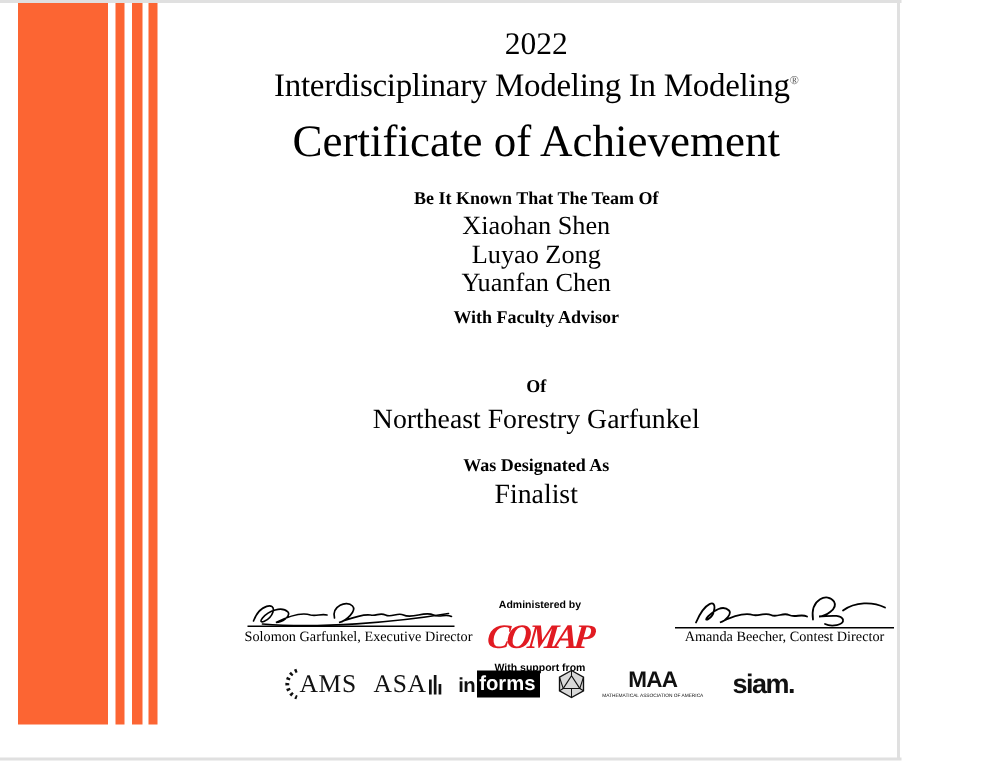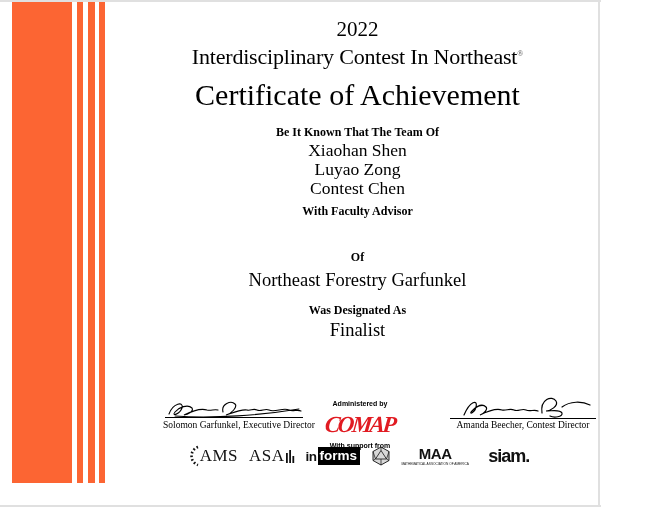--- a/index.html
+++ b/index.html
@@ -66,29 +66,29 @@
   <div class="edge edge-right"></div>
   <div class="edge edge-bottom"></div>
 
   <div class="bar bar-wide"></div>
   <div class="bar bar-s1"></div>
   <div class="bar bar-s2"></div>
   <div class="bar bar-s3"></div>
 
   <div class="line year">2022</div>
   <div class="line title">
-    <span>Interdisciplinary Contest In Northeast</span><sup>®</sup>
+    <span>Interdisciplinary Modeling In Modeling</span><sup>®</sup>
   </div>
   <div class="line subtitle">Certificate of Achievement</div>
 
   <div class="line small-label intro">Be It Known That The Team Of</div>
   <div class="line names">
     <div>Xiaohan Shen</div>
     <div>Luyao Zong</div>
-    <div>Contest Chen</div>
+    <div>Yuanfan Chen</div>
   </div>
   <div class="line small-label advisor-intro">With Faculty Advisor</div>
   <div class="line small-label of">Of</div>
   <div class="line institution">Northeast Forestry Garfunkel</div>
   <div class="line small-label designated">Was Designated As</div>
   <div class="line designation">Finalist</div>
 
   <div class="sig-block" style="left:163px;top:396px;width:144px;">
     <svg class="sig-svg" width="144" height="24" viewBox="0 0 144 24">
       <g fill="none" stroke="#000" stroke-width="1.1" stroke-linecap="round">

